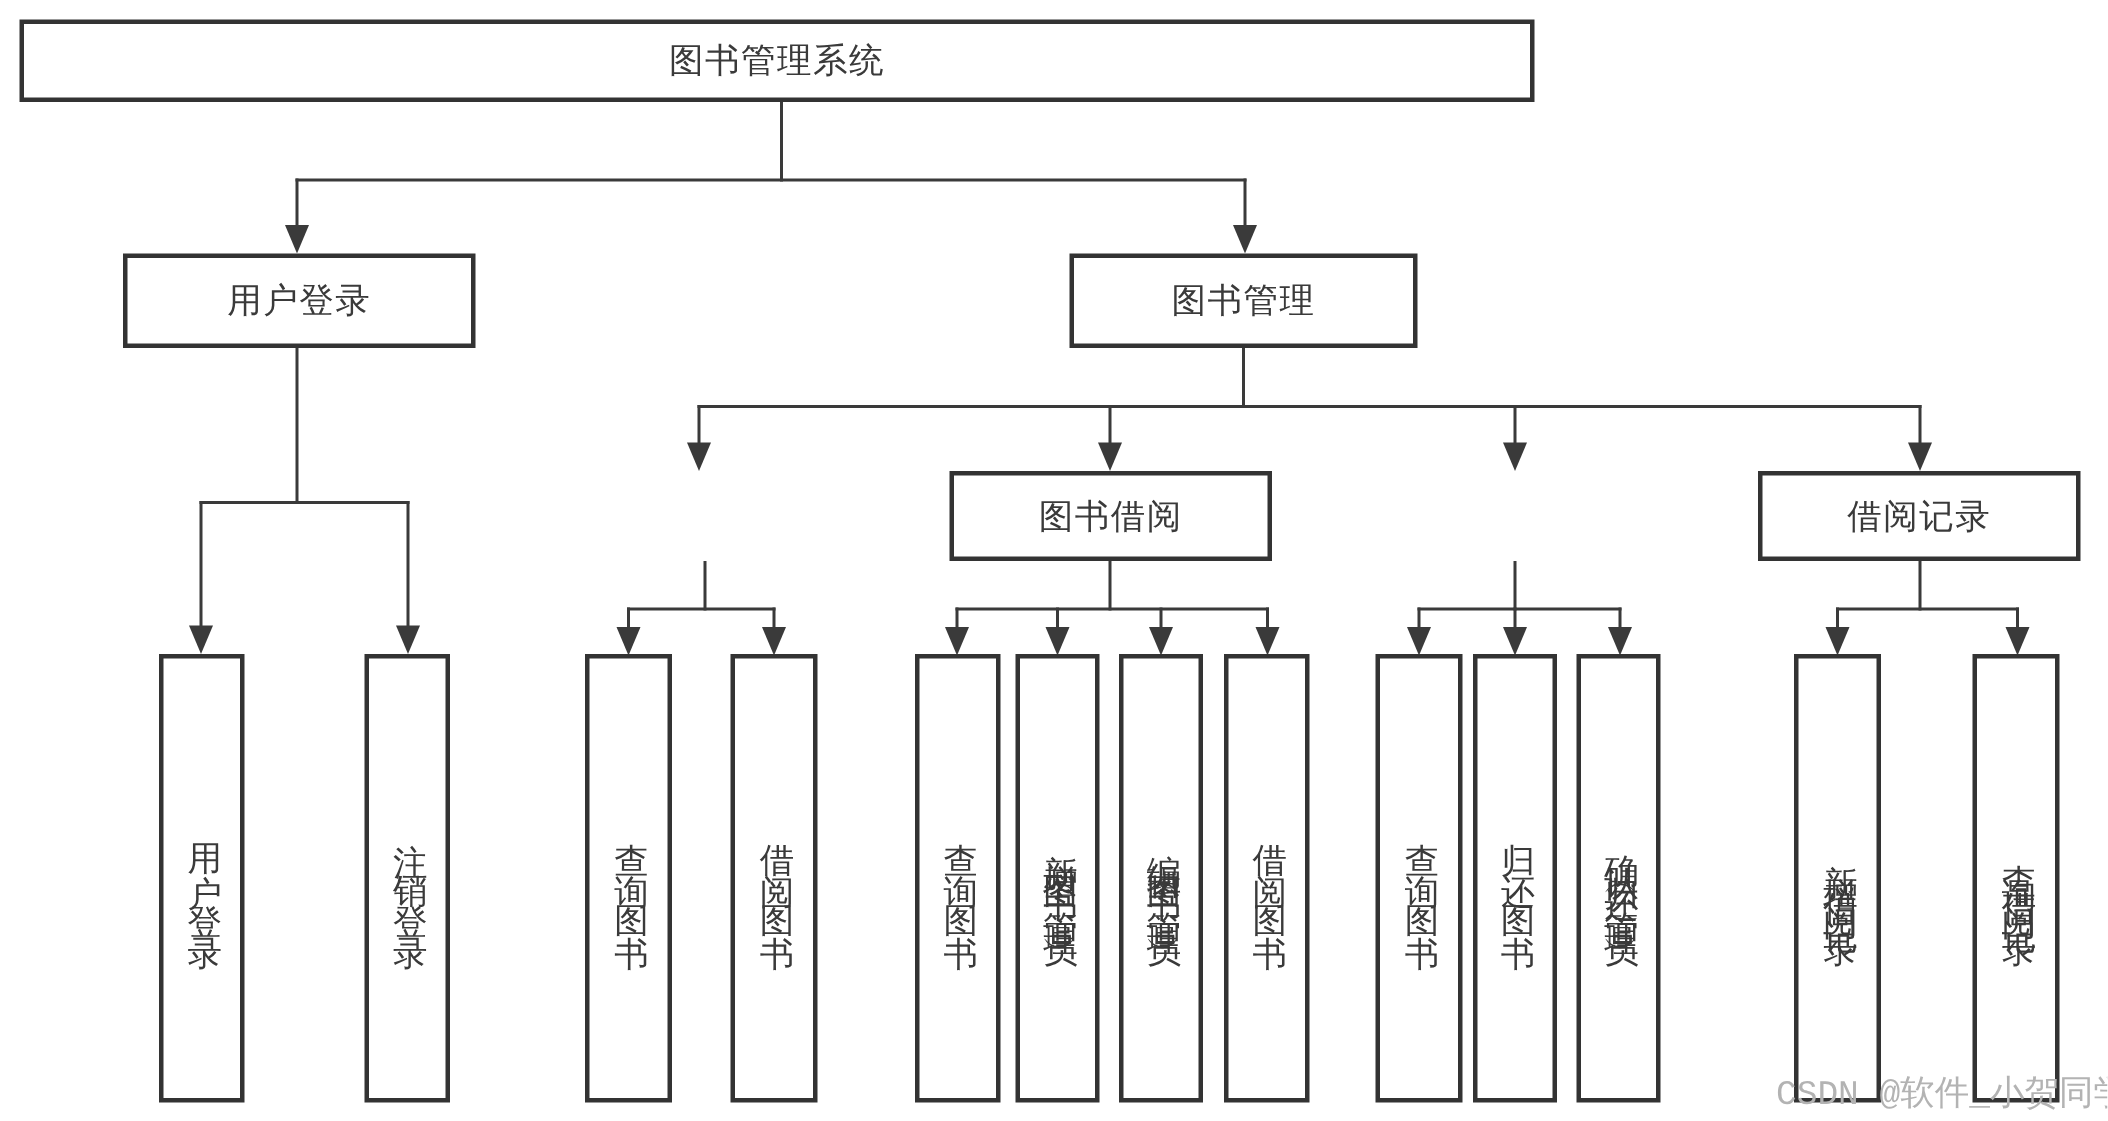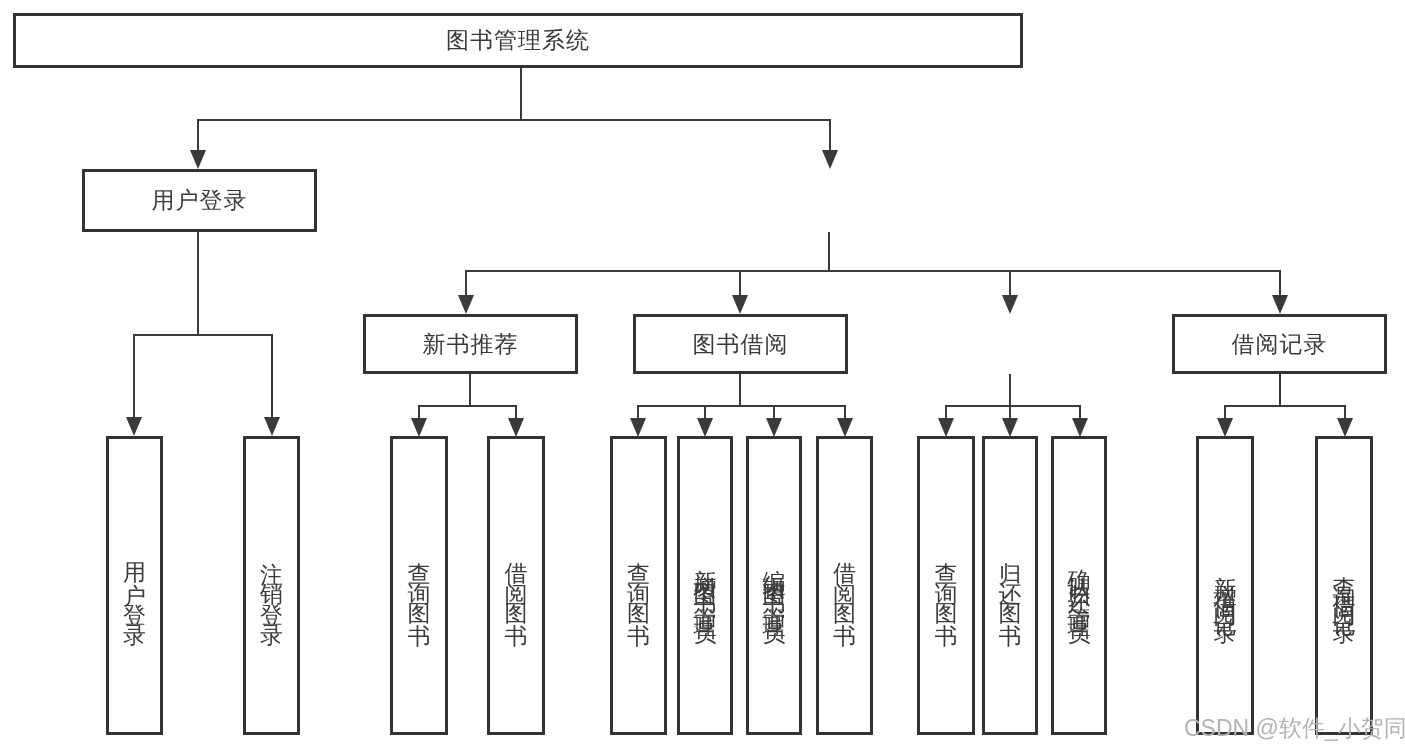--- a/index.html
+++ b/index.html
@@ -1,18 +1,18 @@
 <!DOCTYPE html>
 <html><head>
 <meta charset="utf-8">
 <style>
   html,body{margin:0;padding:0;background:#fff;}
   .canvas{
     position:relative;width:1405px;height:747px;background:#ffffff;
-    font-family:Liberation Sans, sans-serif;overflow:hidden;
+    font-family:Liberation Mono, monospace;overflow:hidden;
   }
   .node{
     position:absolute;background:#fff;border:3px solid #333333;box-sizing:border-box;
     display:flex;align-items:center;justify-content:center;color:#3a3a3a;z-index:2;
   }
   .node.h .label{font-size:23px;letter-spacing:1px;white-space:nowrap;}
   .node.v{padding:4px 0;}
   .node.v .label{
     writing-mode:vertical-rl;text-orientation:mixed;
     font-size:23px;line-height:1;white-space:nowrap;
@@ -40,42 +40,42 @@
   <div class="line" style="left:520px;top:68px;width:2px;height:53px;"></div>
   <div class="line" style="left:197px;top:119px;width:634px;height:2px;"></div>
   <div class="line" style="left:197px;top:119px;width:2px;height:34px;"></div>
   <div class="arrowhead" style="left:190px;top:150px;"></div>
   <div class="line" style="left:829px;top:119px;width:2px;height:34px;"></div>
   <div class="arrowhead" style="left:822px;top:150px;"></div>
 
   <div class="node h" style="left:82px;top:169px;width:235px;height:63px;">
     <span class="label">用户登录</span>
   </div>
+  <div class="node h" style="left:713px;top:169px;width:232px;height:63px;">
+    <span class="label">图书管理</span>
+  </div>
 
   <div class="line" style="left:197px;top:232px;width:2px;height:104px;"></div>
   <div class="line" style="left:133px;top:334px;width:140px;height:2px;"></div>
   <div class="line" style="left:133px;top:334px;width:2px;height:86px;"></div>
   <div class="arrowhead" style="left:126px;top:417px;"></div>
   <div class="line" style="left:271px;top:334px;width:2px;height:86px;"></div>
   <div class="arrowhead" style="left:264px;top:417px;"></div>
 
   <div class="line" style="left:828px;top:232px;width:2px;height:40px;"></div>
   <div class="line" style="left:465px;top:270px;width:816px;height:2px;"></div>
   <div class="line" style="left:465px;top:270px;width:2px;height:28px;"></div>
   <div class="arrowhead" style="left:458px;top:295px;"></div>
   <div class="line" style="left:739px;top:270px;width:2px;height:28px;"></div>
   <div class="arrowhead" style="left:732px;top:295px;"></div>
   <div class="line" style="left:1009px;top:270px;width:2px;height:28px;"></div>
   <div class="arrowhead" style="left:1002px;top:295px;"></div>
   <div class="line" style="left:1279px;top:270px;width:2px;height:28px;"></div>
   <div class="arrowhead" style="left:1272px;top:295px;"></div>
 
-  <div class="node h" style="left:363px;top:314px;width:215px;height:60px;">
-    <span class="label">新书推荐</span>
-  </div>
   <div class="node h" style="left:633px;top:314px;width:215px;height:60px;">
     <span class="label">图书借阅</span>
   </div>
   <div class="node h" style="left:1172px;top:314px;width:215px;height:60px;">
     <span class="label">借阅记录</span>
   </div>
 
   <div class="line" style="left:469px;top:374px;width:2px;height:33px;"></div>
   <div class="line" style="left:418px;top:405px;width:99px;height:2px;"></div>
   <div class="line" style="left:418px;top:405px;width:2px;height:15px;"></div>

